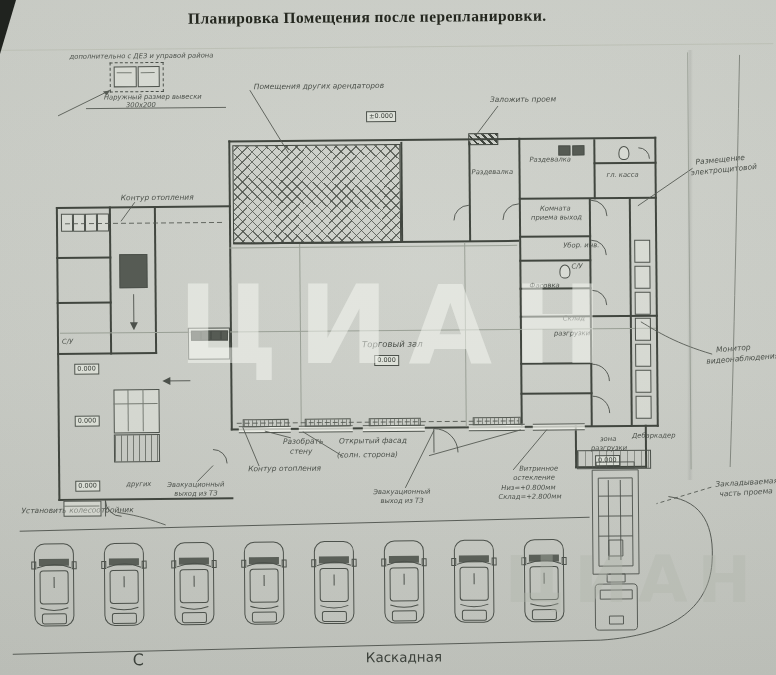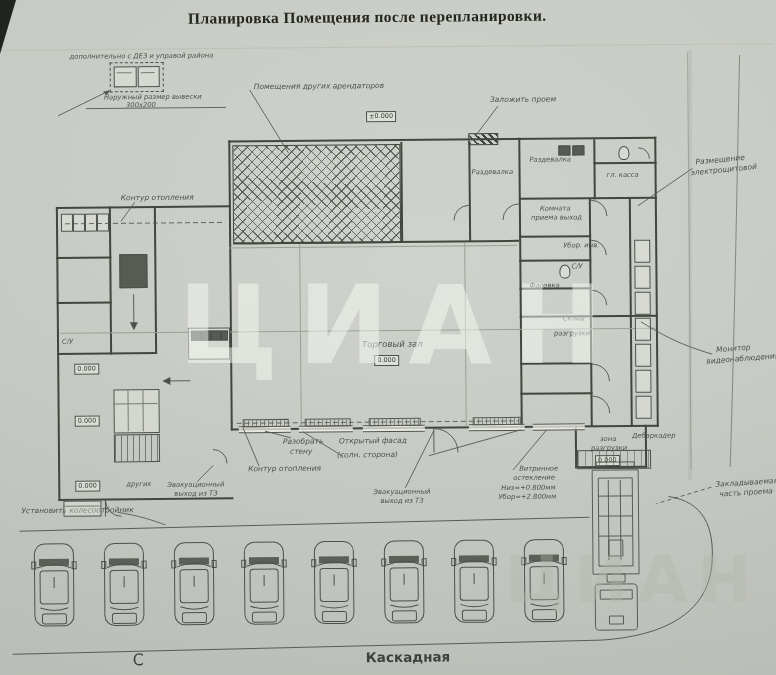--- a/index.html
+++ b/index.html
@@ -91,21 +91,21 @@
     <div class="lbl" style="left:336px;top:450px;">(солн. сторона)</div>
     <div class="lbl" style="left:247px;top:463px;">Контур отопления</div>
     <div class="lbl sm" style="left:125px;top:478px;">других</div>
     <div class="lbl sm" style="left:166px;top:479px;">Эвакуационный</div>
     <div class="lbl sm" style="left:173px;top:488px;">выход из ТЗ</div>
     <div class="lbl sm" style="left:372px;top:488px;">Эвакуационный</div>
     <div class="lbl sm" style="left:379px;top:497px;">выход из ТЗ</div>
     <div class="lbl sm" style="left:518px;top:466px;">Витринное</div>
     <div class="lbl sm" style="left:512px;top:475px;">остекление</div>
     <div class="lbl sm" style="left:500px;top:485px;">Низ=+0.800мм</div>
-    <div class="lbl sm" style="left:497px;top:494px;">Убор=+2.800мм</div>
+    <div class="lbl sm" style="left:497px;top:494px;">Склад=+2.800мм</div>
     <div class="lbl sm" style="left:599px;top:437px;">зона</div>
     <div class="lbl sm" style="left:590px;top:446px;">разгрузки</div>
     <div class="elev" style="left:594px;top:457px;">0.000</div>
     <div class="lbl sm" style="left:631px;top:434px;">Дебаркадер</div>
     <div class="lbl" style="left:714px;top:481px;transform:rotate(-3deg);">Закладываемая</div>
     <div class="lbl" style="left:718px;top:491px;transform:rotate(-3deg);">часть проема</div>
     <div class="lbl" style="left:20px;top:503px;">Установить колесоотбойник</div>
 
     <div class="wall" style="left:230px;top:139px;width:428px;height:2px;"></div>
     <div class="wall" style="left:57px;top:204px;width:175px;height:2px;"></div>
@@ -346,20 +346,20 @@
   <rect x="8" y="24" width="30" height="7" fill="#5a5f58" stroke="none"></rect>
   <path d="M6,33 Q23,26 40,33"></path>
   <rect x="9" y="36" width="28" height="33" rx="3"></rect>
   <path d="M23,42 V53"></path>
   <path d="M9,73 Q23,78 37,73"></path>
   <rect x="11" y="79" width="24" height="10" rx="2"></rect>
 </svg></div>
       </div>
 
     <div class="compass" style="left:130px;top:648px;">С</div>
-    <div class="street-name" style="position:absolute;left:363px;top:649px;font-weight:bold;">Каскадная</div>
+    <div class="street-name" style="position:absolute;left:363px;top:649px;">Каскадная</div>
   </div>
 
   <div class="corner"></div>
   <div class="fold"></div>
   <div class="watermark" style="left:178px;top:272px;">ЦИАН</div>
   <div class="watermark2" style="left:505px;top:548px;">ЦИАН</div>
 </div>
 
 </body></html>

